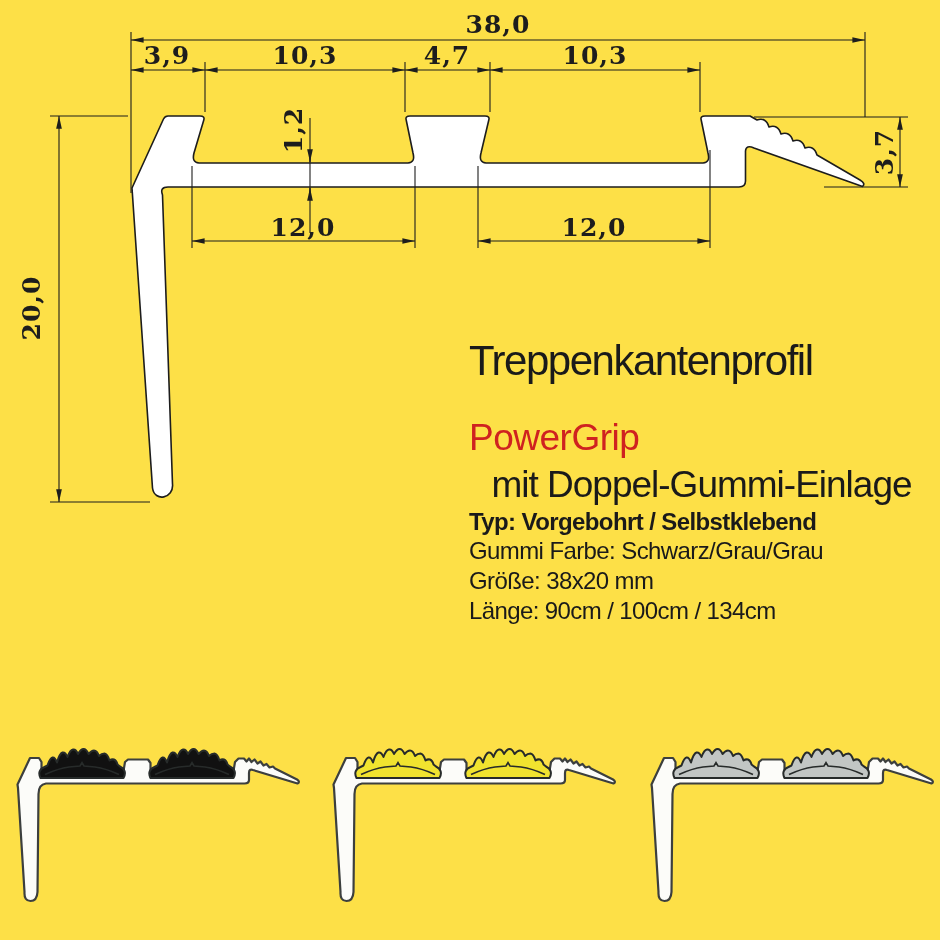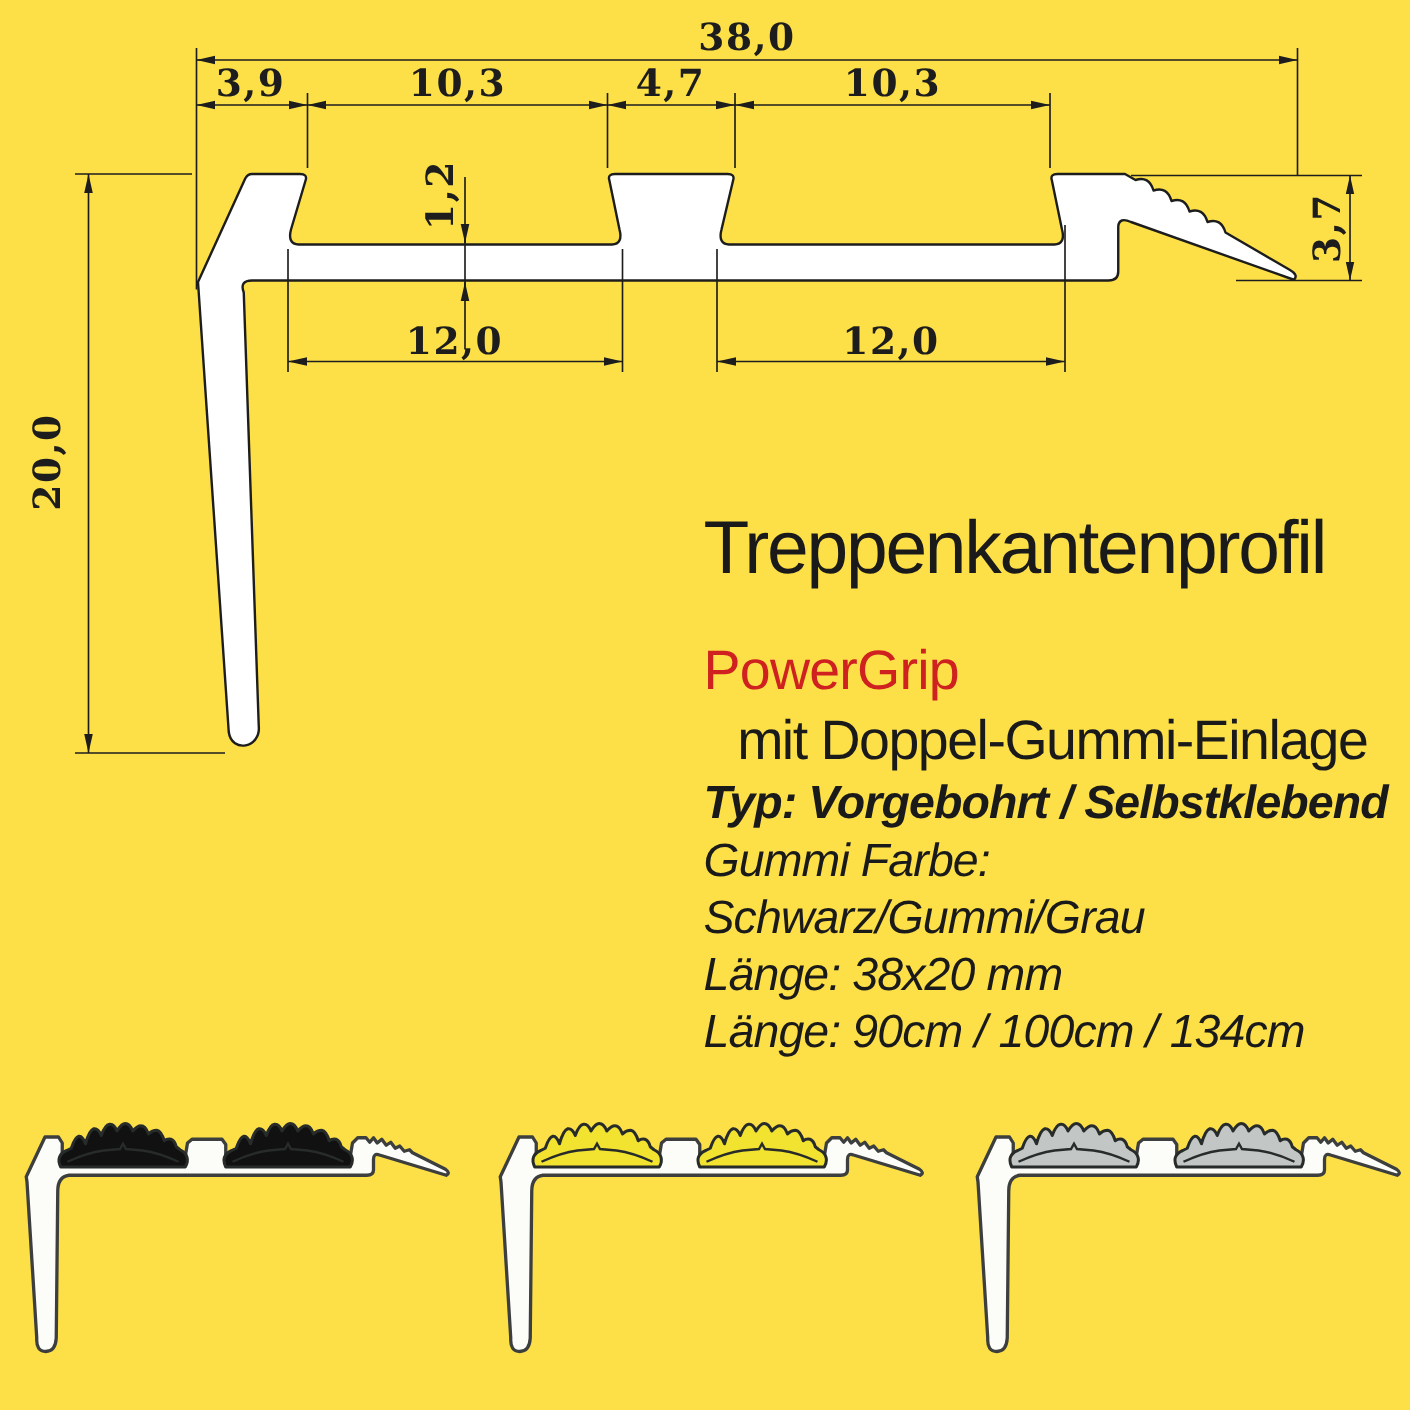--- a/index.html
+++ b/index.html
@@ -3,24 +3,24 @@
 <meta charset="utf-8">
 <style>
   html,body{margin:0;padding:0;background:#ffffff;}
   #stage{position:relative;width:940px;height:940px;background:#fde047;overflow:hidden;
          font-family:"Liberation Sans",sans-serif;}
   svg{position:absolute;left:0;}
   #drawing-svg{top:0;}
   #photos-svg{top:700px;}
   .dimtxt{font-family:"DejaVu Serif",serif;font-weight:bold;font-size:25px;fill:#1d1d1d;letter-spacing:1px;}
   #info-block{position:absolute;left:469px;top:336px;width:465px;color:#1a1a1a;}
-  .t-title{font-size:50px;letter-spacing:-1.5px;line-height:1.18;}
+  .t-title{font-size:42px;letter-spacing:-1.5px;line-height:1.18;}
   .t-brand{font-size:37px;letter-spacing:-0.5px;line-height:1.3;margin-top:2px;}
   .t-sub{font-size:37px;letter-spacing:-1px;line-height:1.22;text-align:center;}
-  .t-line{font-size:31px;letter-spacing:-0.6px;line-height:1.235;font-style:italic;}
+  .t-line{font-size:24px;letter-spacing:-0.6px;line-height:1.235;}
   .t-bold{font-weight:bold;}
 </style>
 </head>
 <body>
 
 <div id="stage">
 
   <svg id="drawing-svg" width="940" height="700" viewBox="0 0 940 700">
     <defs>
       <marker id="arr" viewBox="0 0 12 8" refX="11.5" refY="4" markerWidth="12" markerHeight="8" orient="auto-start-reverse">
@@ -103,22 +103,22 @@
       <text class="dimtxt" x="40" y="308" transform="rotate(-90 40 308)">20,0</text>
       <text class="dimtxt" x="893" y="152" transform="rotate(-90 893 152)">3,7</text>
     </g>
   </svg>
 
   <div id="info-block">
     <div class="t-title">Treppenkantenprofil</div>
     <div class="t-brand" id="brand" style="color: rgb(207, 34, 32); margin-top: 28px;">PowerGrip</div>
     <div class="t-sub">mit Doppel-Gummi-Einlage</div>
     <div class="t-line t-bold">Typ: Vorgebohrt / Selbstklebend</div>
-    <div class="t-line">Gummi Farbe: Schwarz/Gummi/Grau</div>
-    <div class="t-line">Länge: 38x20 mm</div>
+    <div class="t-line">Gummi Farbe: Schwarz/Grau/Grau</div>
+    <div class="t-line">Größe: 38x20 mm</div>
     <div class="t-line">Länge: 90cm / 100cm / 134cm</div>
   </div>
 
   <svg id="photos-svg" width="940" height="240" viewBox="0 0 940 240">
     <defs>
       <path id="alu-shape" d="
         M 18,32
         L 27,32 L 29.5,36 L 29.5,51 L 110.5,51 L 113,36 L 116,33.5
         L 136,33.5 L 138.5,37 L 138.5,51 L 220.5,51 L 223,36 L 226.5,32.5
         L 232,32.5

